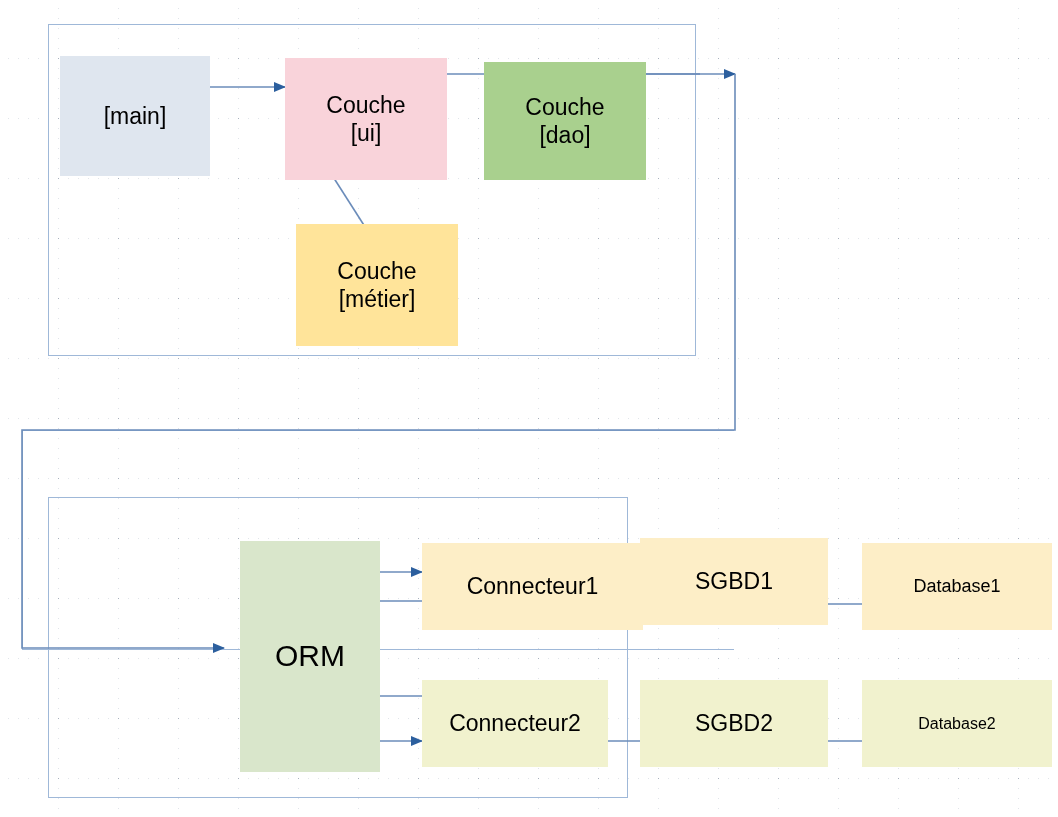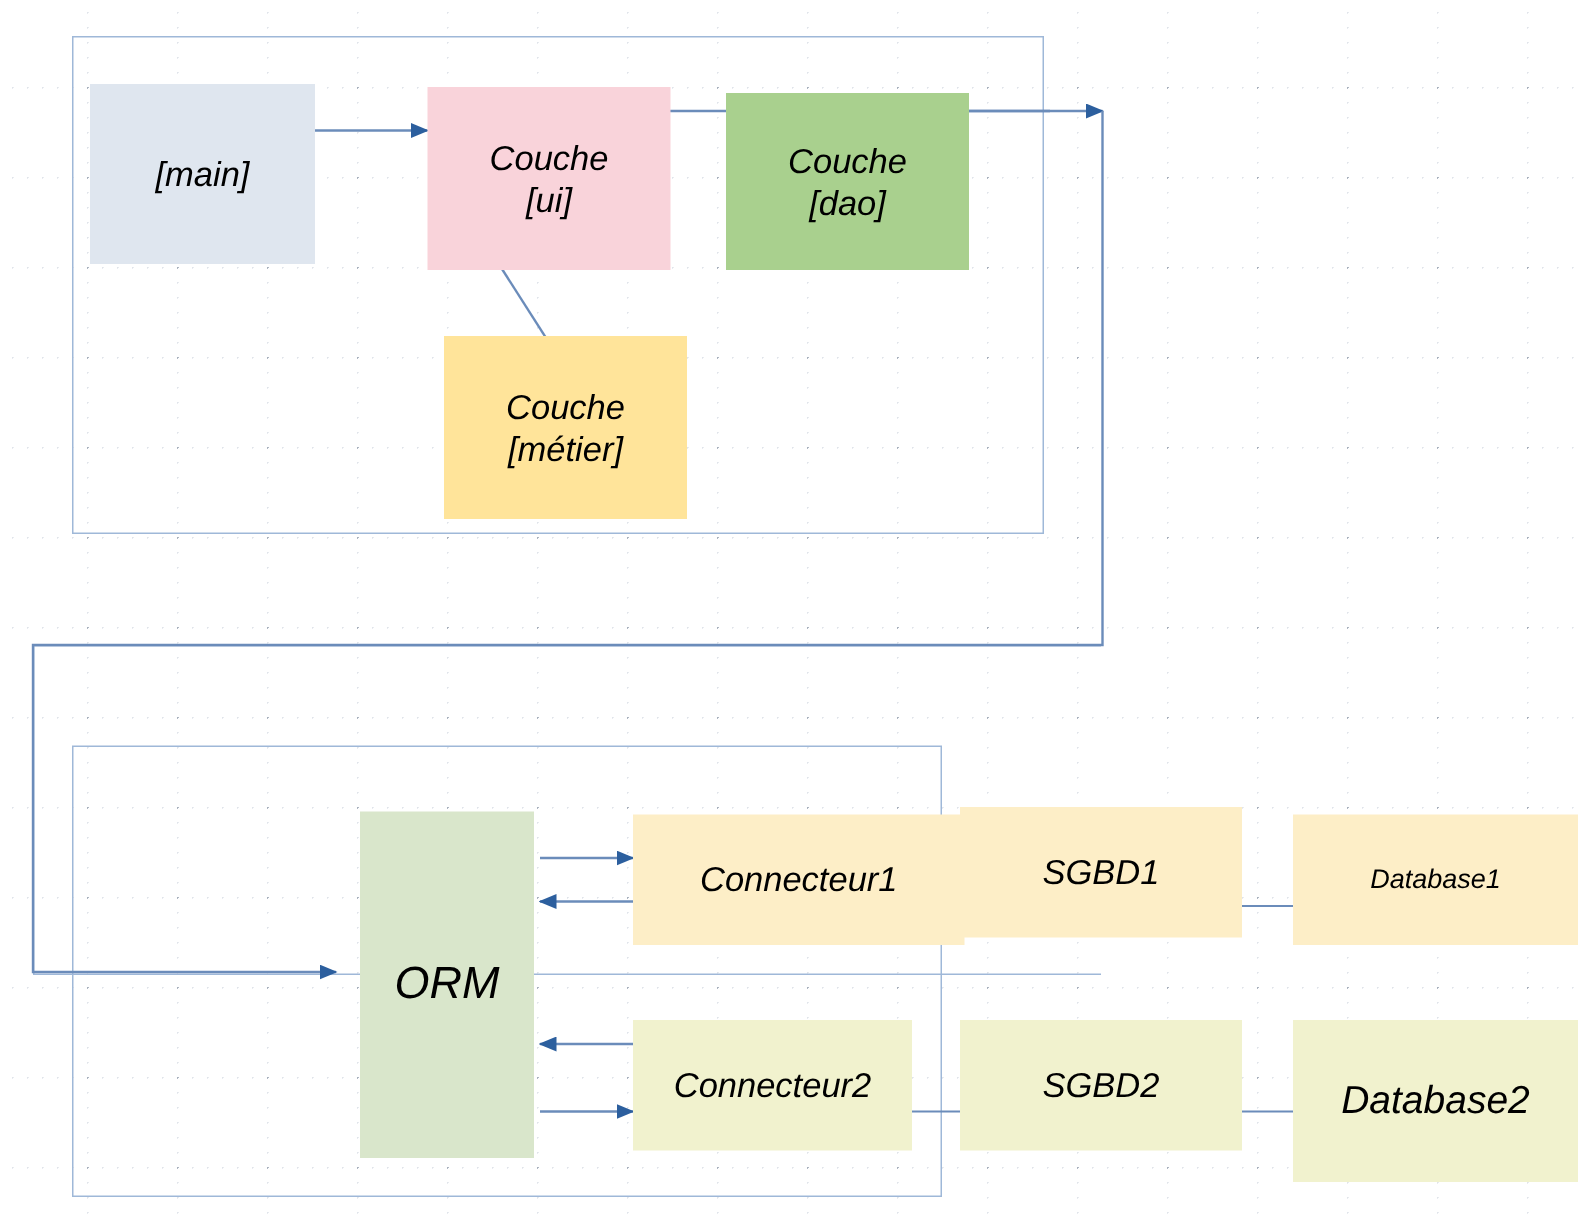--- a/index.html
+++ b/index.html
@@ -40,21 +40,20 @@
     justify-content: center;
     text-align: center;
     color: #000000;
     line-height: 1.22;
     box-sizing: border-box;
     white-space: pre-line;
   }
   .node-label {
     display: block;
     white-space: pre-line;
-    font-style: italic;
   }
   .container-box {
     position: absolute;
     box-sizing: border-box;
     border: 1.3px solid #9fb8d8;
     background: transparent;
   }
 </style>
 </head>
 <body>
@@ -133,21 +132,21 @@
   <div class="node" style="left:484px; top:62px; width:162px; height:118px; background:#a9d08e; font-size:23px;">
     <span class="node-label">Couche
 [dao]</span>
   </div>
 
   <div class="node" style="left:296px; top:224px; width:162px; height:122px; background:#ffe49a; font-size:23px;">
     <span class="node-label">Couche
 [métier]</span>
   </div>
 
-  <div class="node" style="left:240px; top:541px; width:116px; height:231px; background:#d9e6cb; font-size:30px;">
+  <div class="node" style="left:240px; top:541px; width:140px; height:231px; background:#d9e6cb; font-size:30px;">
     <span class="node-label">ORM</span>
   </div>
 
   <div class="node" style="left:422px; top:543px; width:221px; height:87px; background:#fdeec7; font-size:23px;">
     <span class="node-label">Connecteur1</span>
   </div>
 
   <div class="node" style="left:422px; top:680px; width:186px; height:87px; background:#f1f2ce; font-size:23px;justify-content:center;">
     <span class="node-label">Connecteur2</span>
   </div>
@@ -157,17 +156,17 @@
   </div>
 
   <div class="node" style="left:640px; top:680px; width:188px; height:87px; background:#f1f2ce; font-size:23px;">
     <span class="node-label">SGBD2</span>
   </div>
 
   <div class="node" style="left:862px; top:543px; width:190px; height:87px; background:#fdeec7; font-size:18px;">
     <span class="node-label">Database1</span>
   </div>
 
-  <div class="node" style="left:862px; top:680px; width:190px; height:108px; background:#f1f2ce; font-size:26px;">
+  <div class="node" style="left:862px; top:680px; width:190px; height:87px; background:#f1f2ce; font-size:16px;">
     <span class="node-label">Database2</span>
   </div>
 
 </div>
 
 </body></html>

